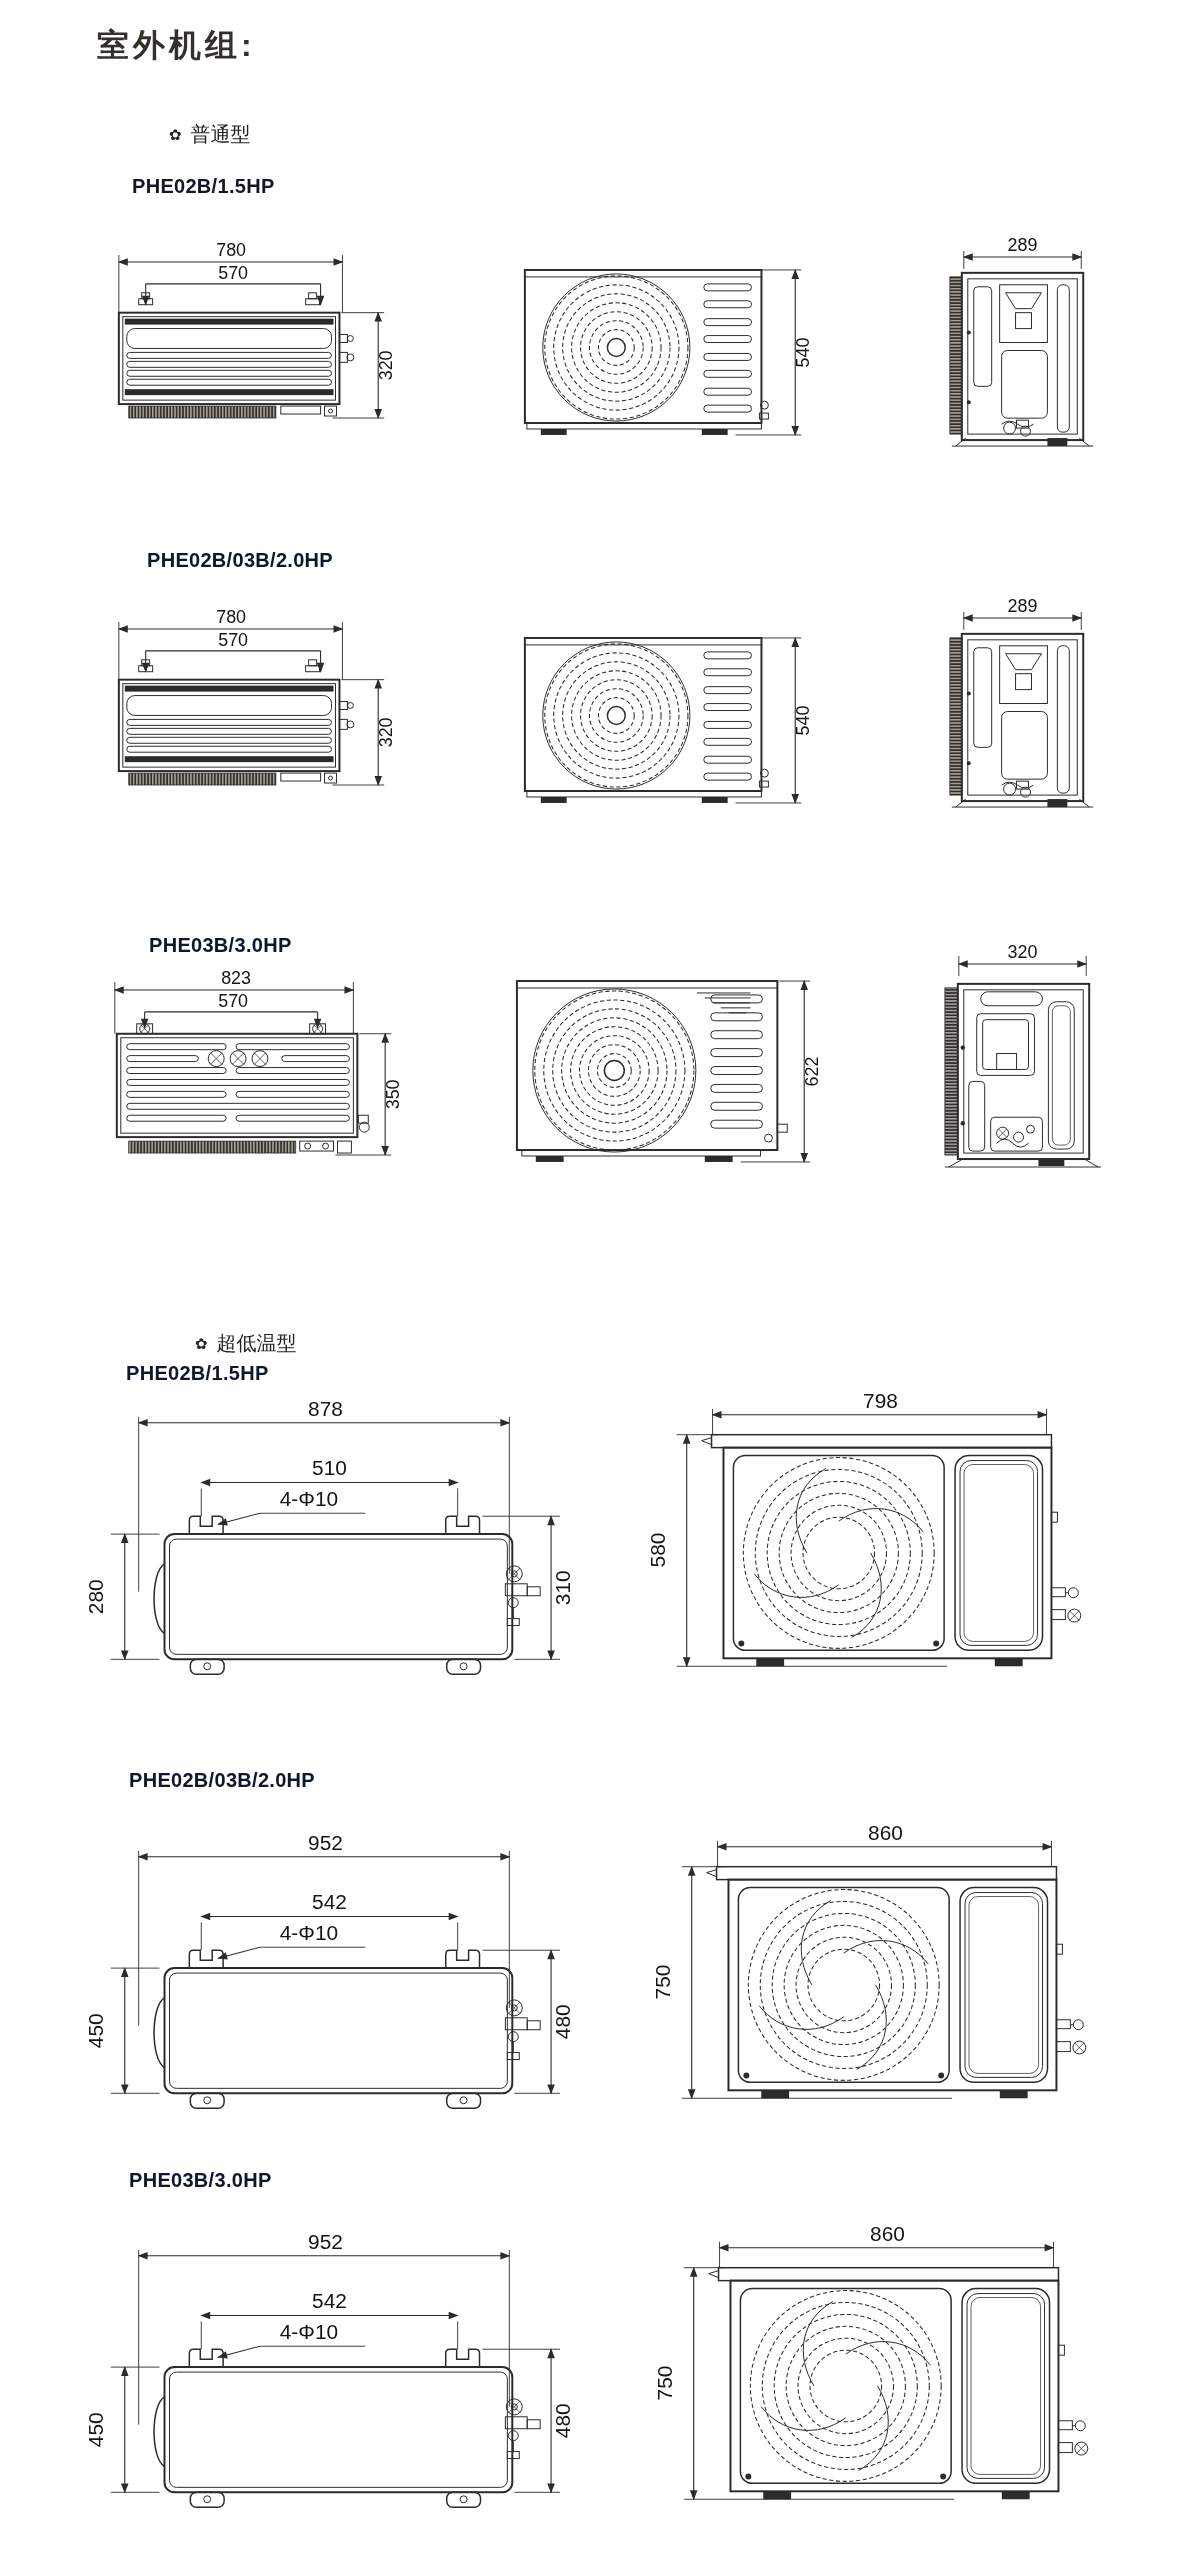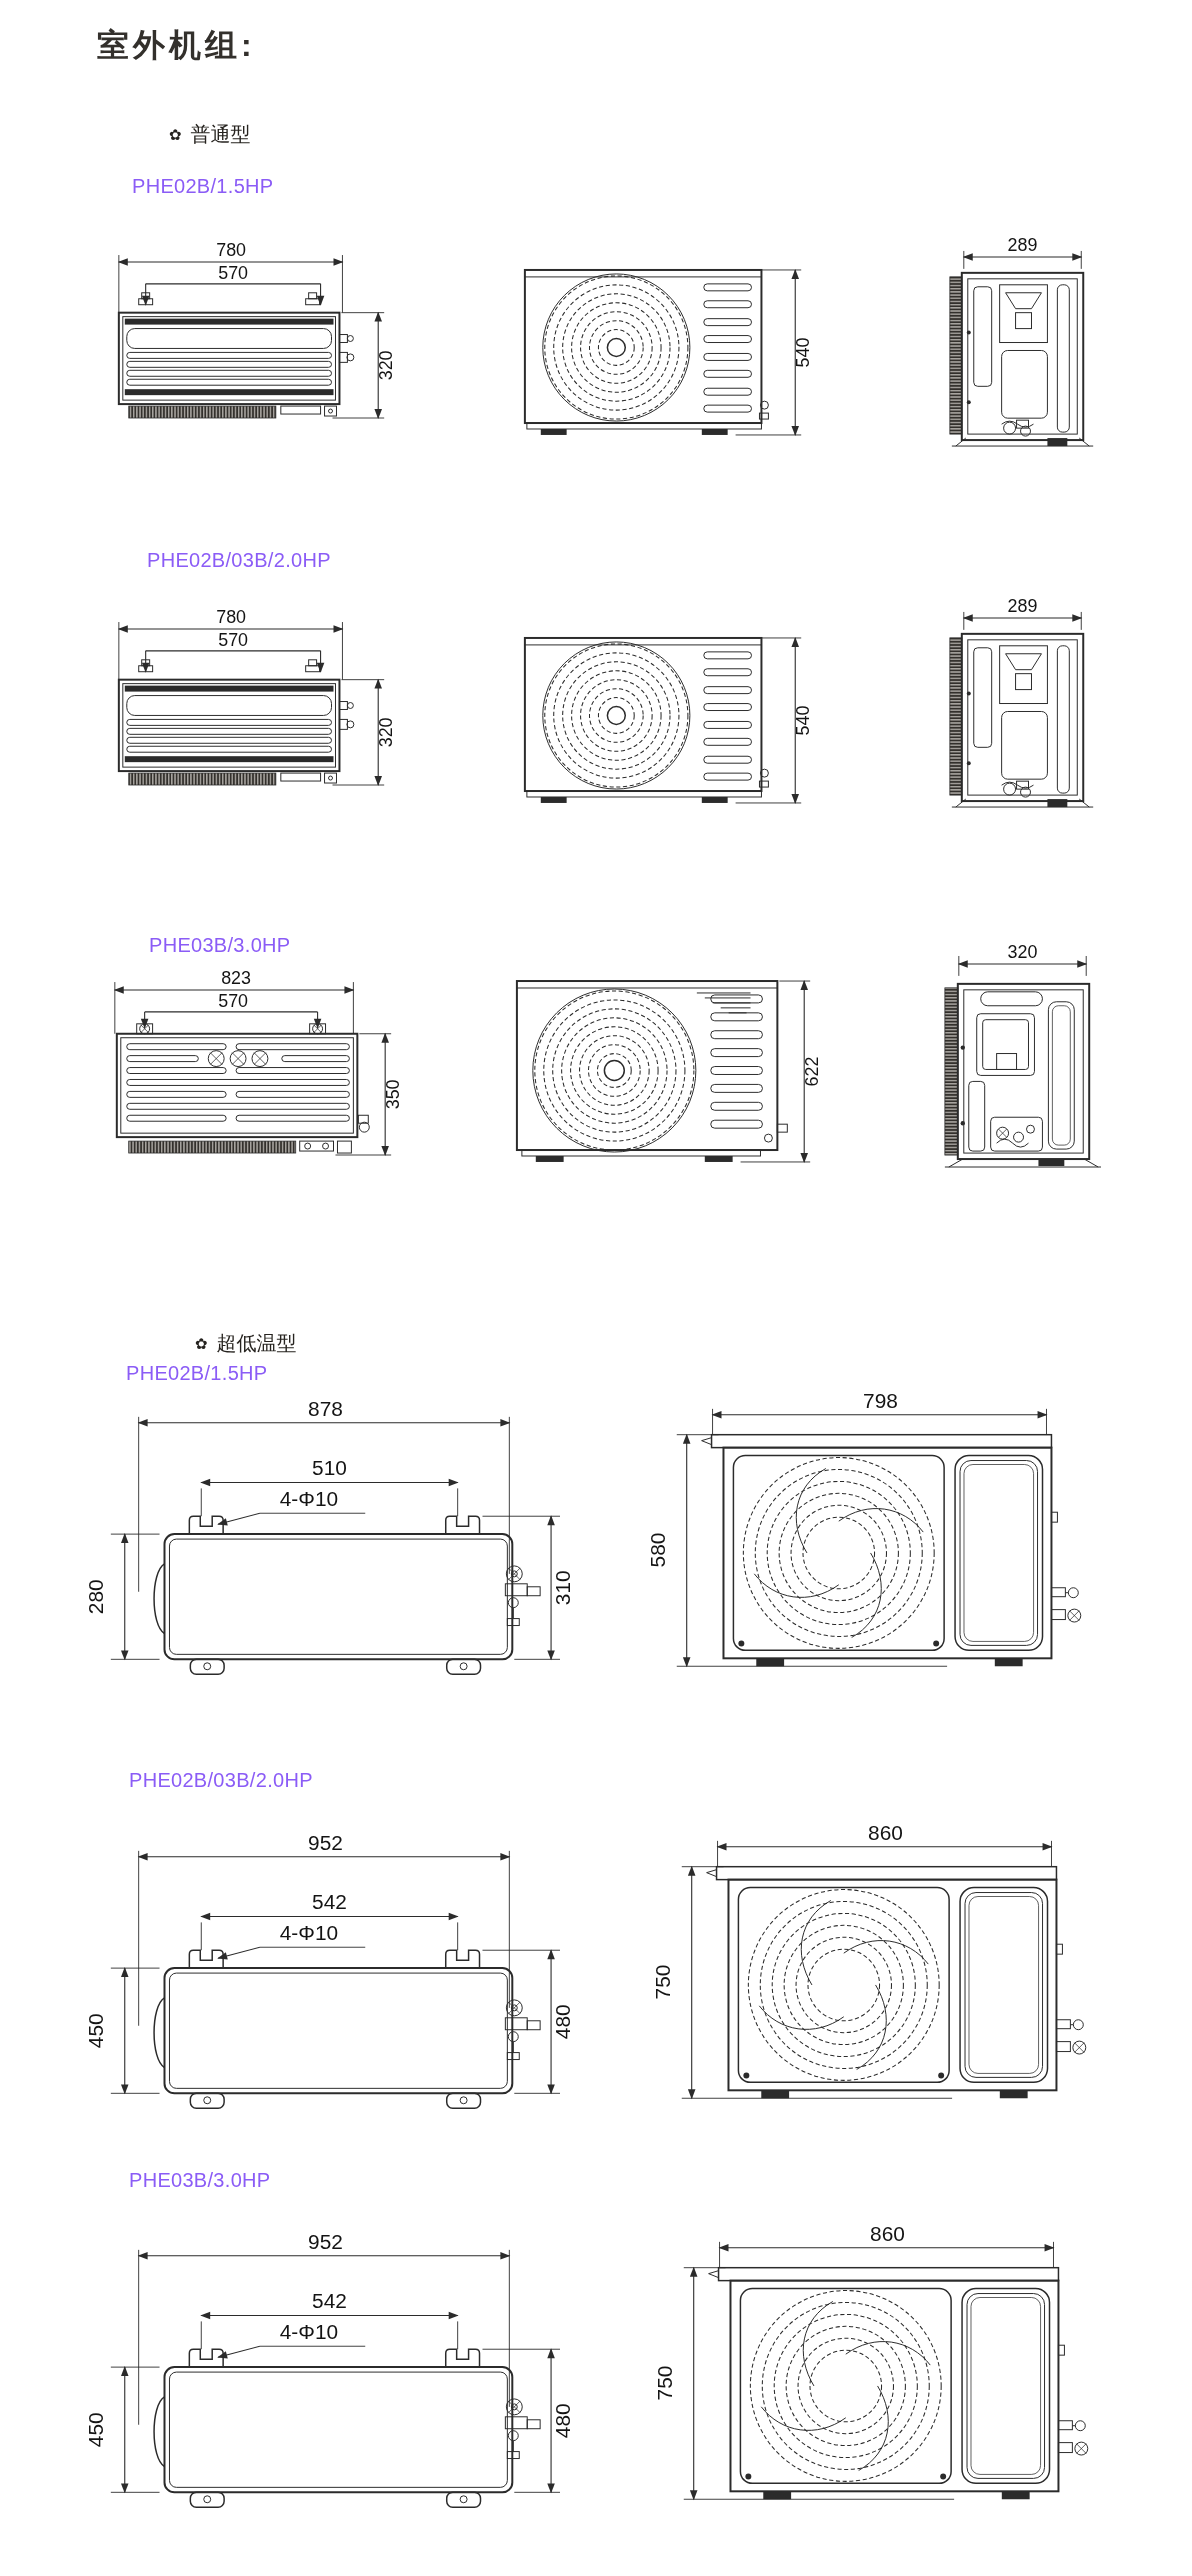--- a/index.html
+++ b/index.html
@@ -4,21 +4,21 @@
 <style>
   html,body{margin:0;padding:0;background:#ffffff;}
   .page{position:relative;width:1101px;height:2576px;background:#fff;
         font-family:"Liberation Sans","DejaVu Sans",sans-serif;overflow:hidden;}
   .abs{position:absolute;}
   .page-title{left:97px;top:24px;font-size:32px;font-weight:700;color:#33302c;letter-spacing:4px;}
   .sec-header{font-size:20px;color:#26231f;display:flex;align-items:center;}
   .sec-header .bullet{font-size:15px;margin-right:9px;color:#26231f;}
   .h1pos{left:169px;top:121px;}
   .h2pos{left:195px;top:1330px;}
-  .model-name{font-size:20px;font-weight:400;color:#8b5cf6;letter-spacing:0.3px;}
+  .model-name{font-size:20px;font-weight:700;color:#0f172a;letter-spacing:0.3px;}
   .n1{left:132px;top:175px;} .n2{left:147px;top:549px;} .n3{left:149px;top:934px;}
   .n4{left:126px;top:1362px;} .n5{left:129px;top:1769px;} .n6{left:129px;top:2169px;}
   .r1L{left:94px;top:235px;}  .r1M{left:507px;top:244px;}  .r1R{left:922px;top:233px;}
   .r2L{left:94px;top:602px;}  .r2M{left:507px;top:612px;}  .r2R{left:922px;top:594px;}
   .r3L{left:87px;top:966px;}  .r3M{left:502px;top:959px;}  .r3R{left:919px;top:942px;}
   .r4L{left:65px;top:1393px;} .r4R{left:639px;top:1383px;}
   .r5L{left:65px;top:1827px;} .r5R{left:644px;top:1815px;}
   .r6L{left:65px;top:2226px;} .r6R{left:646px;top:2216px;}
   
   .o2{fill:none;stroke:#2b2b2b;stroke-width:2;}

